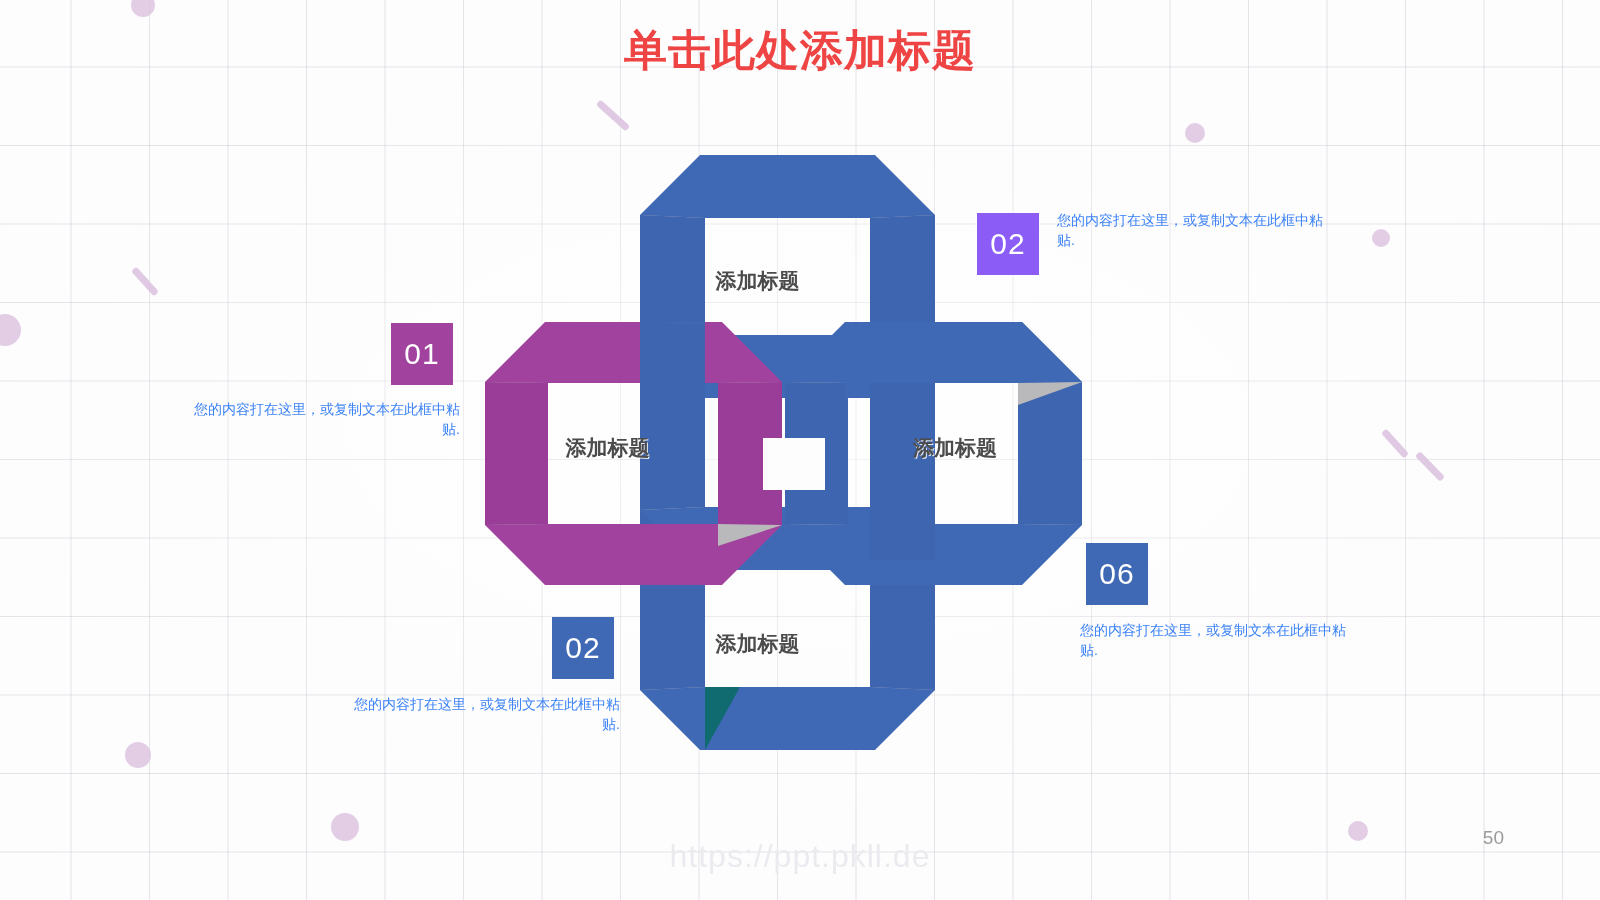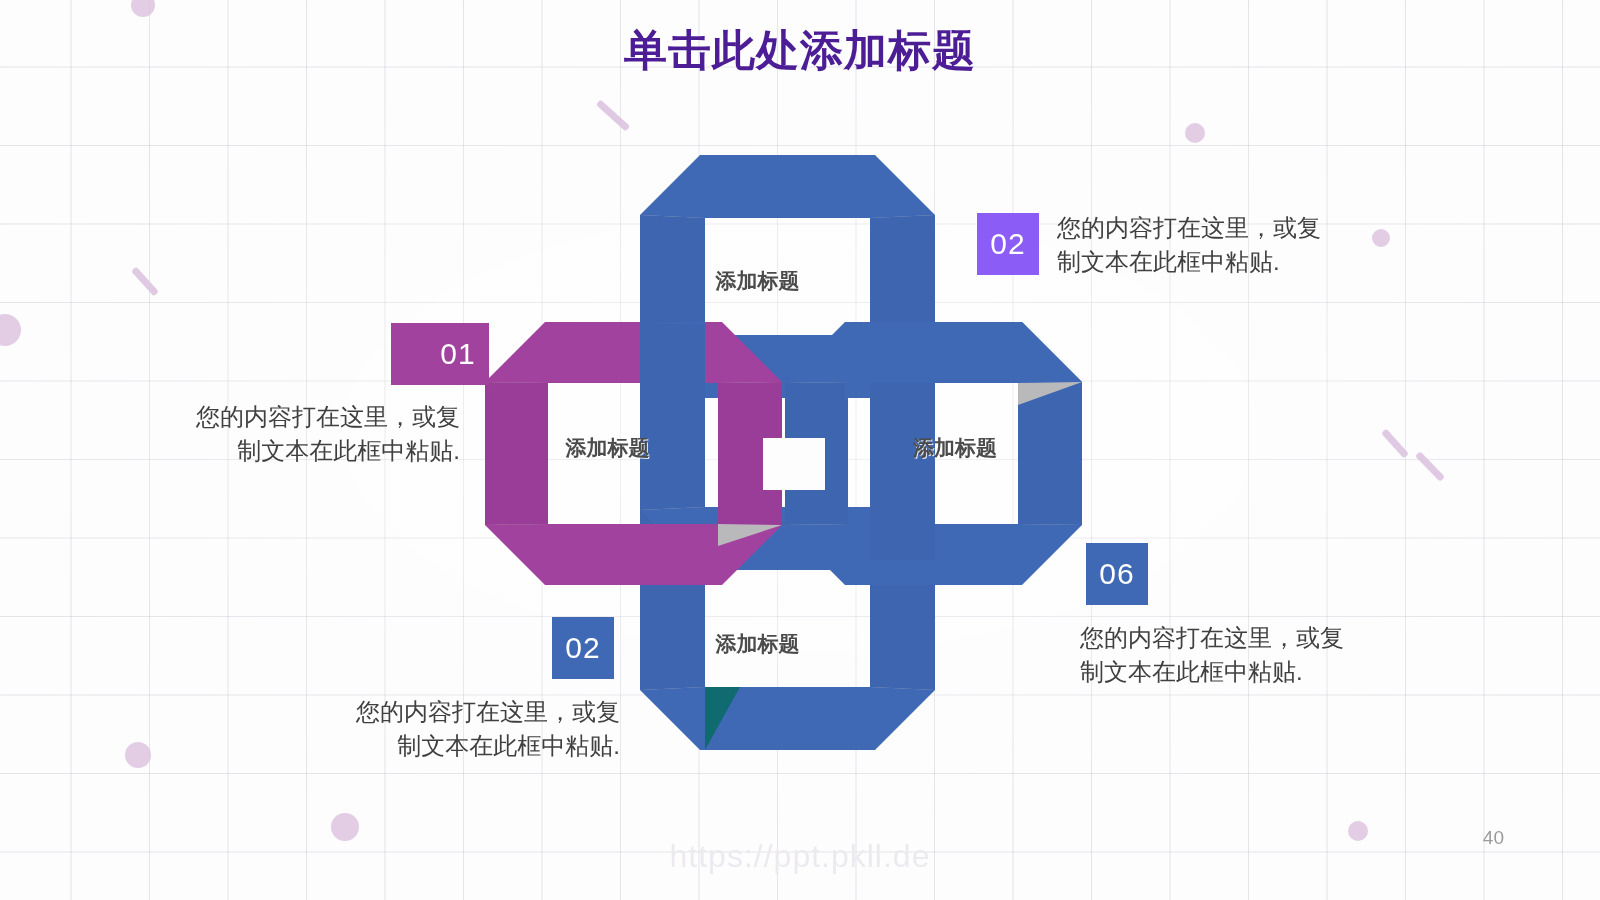--- a/index.html
+++ b/index.html
@@ -93,23 +93,23 @@
     justify-content: center;
     color: #ffffff;
     font-size: 30px;
     font-weight: 400;
     letter-spacing: 1px;
   }
 
   
   .copy {
     position: absolute;
-    font-size: 24px;
+    font-size: 14px;
     line-height: 1.42;
-    color: #404040;
+    color: #3b82f6;
     width: 282px;
   }
   .copy.align-right { text-align: right; }
   .copy.align-left  { text-align: left; }
 
   
   #watermark {
     position: absolute;
     left: 0;
     top: 838px;
@@ -143,21 +143,21 @@
       <div class="deco-dot" style="left: -11px; top: 314px; width: 32px; height: 32px; background: rgb(221, 196, 224);"></div>
       <div class="deco-dot" style="left: 125px; top: 742px; width: 26px; height: 26px; background: rgb(221, 196, 224);"></div>
       <div class="deco-dot" style="left: 331px; top: 813px; width: 28px; height: 28px; background: rgb(221, 196, 224);"></div>
       <div class="deco-dot" style="left: 1348px; top: 821px; width: 20px; height: 20px; background: rgb(221, 196, 224);"></div>
       <div class="deco-dash" style="left: 593px; top: 112px; width: 40px; height: 7px; background: rgb(221, 196, 224); transform: rotate(42deg);"></div>
       <div class="deco-dash" style="left: 128px; top: 278px; width: 34px; height: 7px; background: rgb(221, 196, 224); transform: rotate(48deg);"></div>
       <div class="deco-dash" style="left: 1378px; top: 440px; width: 34px; height: 7px; background: rgb(221, 196, 224); transform: rotate(48deg);"></div>
       <div class="deco-dash" style="left: 1412px; top: 463px; width: 36px; height: 7px; background: rgb(221, 196, 224); transform: rotate(46deg);"></div>
     </div>
 
-  <div id="title" style="color: #4c1d95;">单击此处添加标题</div>
+  <div id="title" style="color: #ef4444;">单击此处添加标题</div>
 
   <svg id="graphic" viewBox="0 0 1600 900" xmlns="http://www.w3.org/2000/svg">
 
     <defs>
 
       <clipPath id="clip-top" clipPathUnits="userSpaceOnUse">
         <path d="M 700,155 L 875,155 L 935,215 L 935,510 L 875,570 L 700,570 L 640,510 L 640,215 Z
                  M 705,218 L 870,218 L 870,507 L 705,507 Z" clip-rule="evenodd"></path>
       </clipPath>
       <clipPath id="clip-left" clipPathUnits="userSpaceOnUse">
@@ -261,28 +261,28 @@
 
     <rect x="763" y="438" width="62" height="52" fill="#fdfdfe"></rect>
 
   </svg>
 
   <div class="ring-label" style="left: 640px; top: 267px; width: 235px; color: rgb(75, 75, 75);">添加标题</div>
   <div class="ring-label" style="left: 500px; top: 434px; width: 215px; color: rgb(75, 75, 75);">添加标题</div>
   <div class="ring-label" style="left: 840px; top: 434px; width: 230px; color: rgb(75, 75, 75);">添加标题</div>
   <div class="ring-label" style="left: 640px; top: 630px; width: 235px; color: rgb(75, 75, 75);">添加标题</div>
 
-  <div class="badge" style="left:391px; top:323px; background:#a0429e;padding-left:36px;">01</div>
+  <div class="badge" style="left:391px; top:323px; background:#a0429e;">01</div>
   <div class="copy align-right" style="left:178px; top:400px;">您的内容打在这里，或复制文本在此框中粘贴.</div>
 
   <div class="badge" style="left:977px; top:213px; background:#8b5cf6;">02</div>
   <div class="copy align-left" style="left:1057px; top:211px;">您的内容打在这里，或复制文本在此框中粘贴.</div>
 
   <div class="badge" style="left:1086px; top:543px; background:#4069b5;">06</div>
   <div class="copy align-left" style="left:1080px; top:621px;">您的内容打在这里，或复制文本在此框中粘贴.</div>
 
   <div class="badge" style="left:552px; top:617px; background:#4069b5;">02</div>
   <div class="copy align-right" style="left:338px; top:695px;">您的内容打在这里，或复制文本在此框中粘贴.</div>
 
   <div id="watermark">https://ppt.pkll.de</div>
-  <div id="page-number">40</div>
+  <div id="page-number">50</div>
 
 </div>
 
 </body></html>

